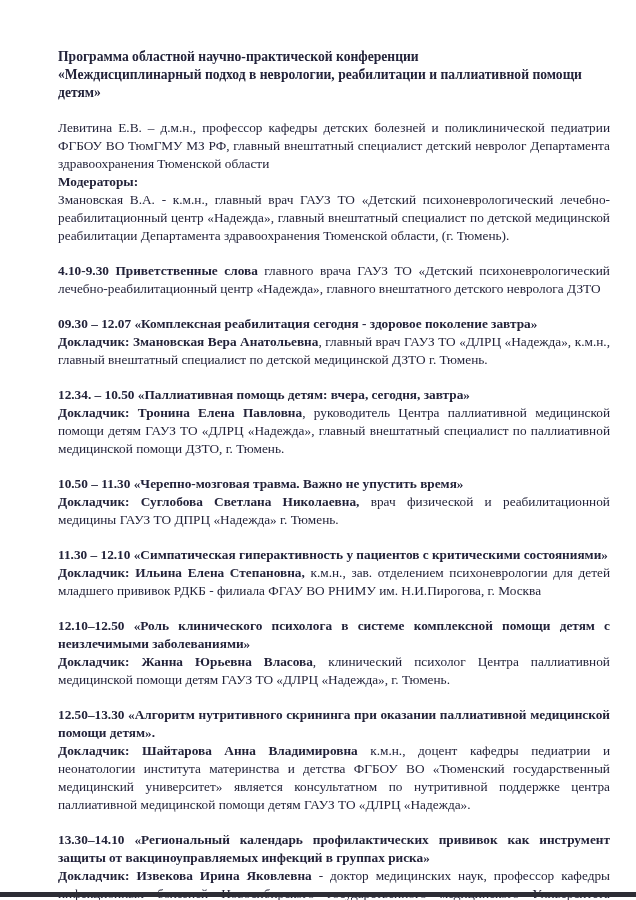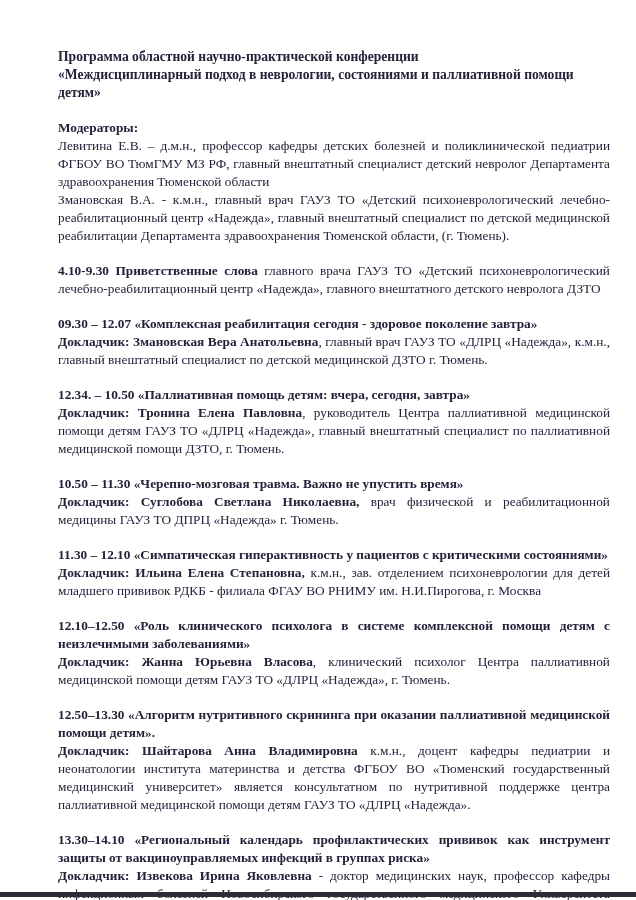--- a/index.html
+++ b/index.html
@@ -40,25 +40,25 @@
     height: 5px;
     background: #2d2d35;
   }
 </style>
 </head>
 <body>
 
 <div class="page">
 
   <p class="title-line">Программа областной научно-практической конференции</p>
-  <p class="title-line">«Междисциплинарный подход в неврологии, состояниями и паллиативной помощи детям»</p>
+  <p class="title-line">«Междисциплинарный подход в неврологии, реабилитации и паллиативной помощи детям»</p>
 
   <div class="block">
+    <p class="para">Левитина Е.В. – д.м.н., профессор кафедры детских болезней и поликлинической педиатрии ФГБОУ ВО ТюмГМУ МЗ РФ, главный внештатный специалист детский невролог Департамента здравоохранения Тюменской области</p>
     <p class="para"><span class="b">Модераторы:</span></p>
-    <p class="para">Левитина Е.В. – д.м.н., профессор кафедры детских болезней и поликлинической педиатрии ФГБОУ ВО ТюмГМУ МЗ РФ, главный внештатный специалист детский невролог Департамента здравоохранения Тюменской области</p>
     <p class="para">Змановская В.А. - к.м.н., главный врач ГАУЗ ТО «Детский психоневрологический лечебно-реабилитационный центр «Надежда», главный внештатный специалист по детской медицинской реабилитации Департамента здравоохранения Тюменской области, (г. Тюмень).</p>
   </div>
 
   <div class="block">
     <p class="para"><span class="b">4.10-9.30 Приветственные слова</span><span> главного врача ГАУЗ ТО «Детский психоневрологический лечебно-реабилитационный центр «Надежда», главного внештатного детского невролога ДЗТО</span></p>
   </div>
 
   <div class="block">
     <p class="para"><span class="b">09.30 – 12.07 «Комплексная реабилитация сегодня - здоровое поколение завтра»</span></p>
     <p class="para"><span class="b">Докладчик: Змановская Вера Анатольевна</span><span>, главный врач ГАУЗ ТО «ДЛРЦ «Надежда», к.м.н., главный внештатный специалист по детской медицинской ДЗТО г. Тюмень.</span></p>

